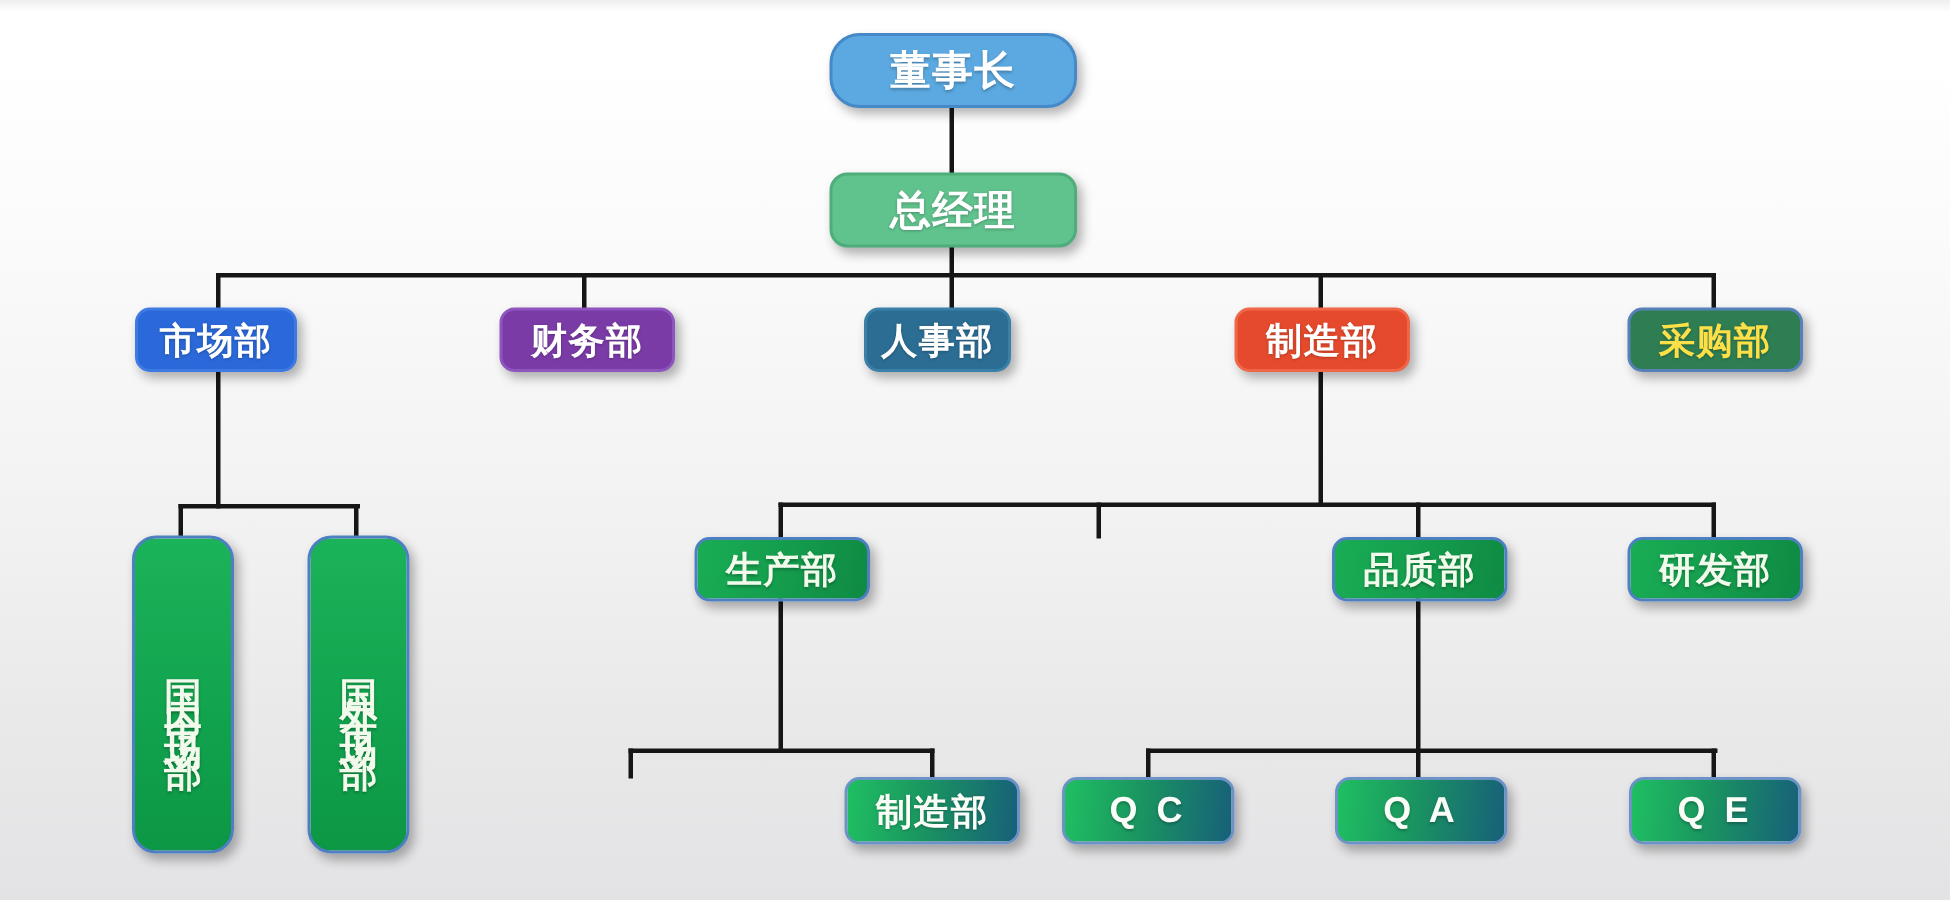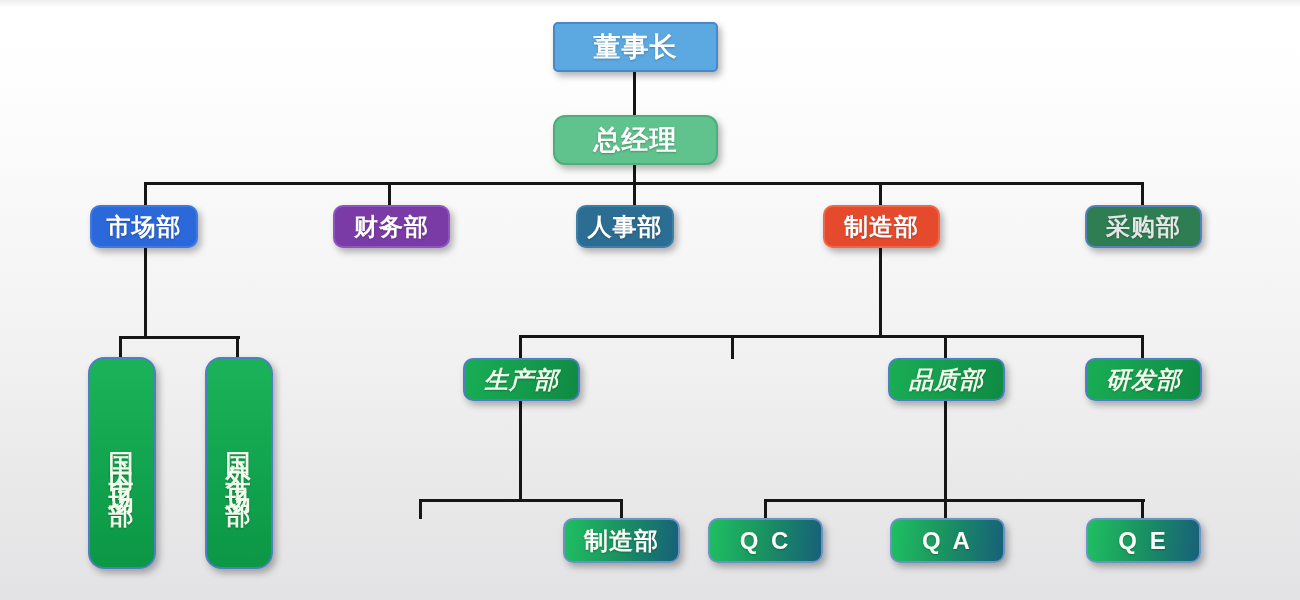--- a/index.html
+++ b/index.html
@@ -15,45 +15,45 @@
   .ln{position:absolute;background:#161616;}
   
   .node{
     position:absolute;display:flex;align-items:center;justify-content:center;
     box-sizing:border-box;font-weight:bold;color:#ffffff;
     border-radius:10px;font-size:24px;letter-spacing:1px;
     box-shadow:3px 4px 7px rgba(0,0,0,.30);
     text-shadow:0 1px 2px rgba(0,0,0,.25);
   }
   
-  .n-chairman{left:553px;top:22px;width:165px;height:50px;border-radius:5px;font-size:27px;
+  .n-chairman{left:553px;top:22px;width:165px;height:50px;border-radius:20px;font-size:27px;
     background:#5BA9E0;border:2px solid #4589C8;}
   .n-gm{left:553px;top:115px;width:165px;height:50px;border-radius:12px;font-size:27px;
     background:#60C28D;border:2px solid #4EAD7B;}
   
   .n-marketing{left:90px;top:205px;width:108px;height:43px;background:#2B68D9;border:2px solid #3E7AE4;}
   .n-finance{left:333px;top:205px;width:117px;height:43px;background:#7B3BA7;border:2px solid #8F55BE;}
   .n-hr{left:576px;top:205px;width:98px;height:43px;background:#2C6D94;border:2px solid #3A80A8;}
   .n-manufacturing{left:823px;top:205px;width:117px;height:43px;background:#E64A2C;border:2px solid #EF6748;}
-  .n-purchasing{left:1085px;top:205px;width:117px;height:43px;background:#2E7D53;border:2px solid #5580B8;color:#e5e5e5;}
+  .n-purchasing{left:1085px;top:205px;width:117px;height:43px;background:#2E7D53;border:2px solid #5580B8;color:#fde047;}
   
   .vnode{
     position:absolute;display:flex;align-items:center;justify-content:center;
     box-sizing:border-box;font-weight:bold;color:#F2FAEC;
     border-radius:16px;font-size:25px;
     writing-mode:vertical-rl;text-orientation:upright;letter-spacing:12px;
     background:linear-gradient(180deg,#1BB35A 0%,#11A24D 60%,#0C9745 100%);
     border:2px solid #4E7FC1;
     box-shadow:3px 4px 7px rgba(0,0,0,.30);
     text-shadow:0 1px 2px rgba(0,0,0,.25);
   }
   .n-domestic{left:88px;top:357px;width:68px;height:212px;}
   .n-foreign{left:205px;top:357px;width:68px;height:212px;}
   
-  .g4{background:linear-gradient(100deg,#19AD55 0%,#149B4C 55%,#0F8A43 100%);border:2px solid #4E7FC1;color:#F2FAEC;font-style:italic;}
+  .g4{background:linear-gradient(100deg,#19AD55 0%,#149B4C 55%,#0F8A43 100%);border:2px solid #4E7FC1;color:#F2FAEC;}
   .n-production{left:463px;top:358px;width:117px;height:43px;}
   .n-maintenance{left:675px;top:358px;width:117px;height:43px;}
   .n-quality{left:888px;top:358px;width:117px;height:43px;}
   .n-rnd{left:1085px;top:358px;width:117px;height:43px;}
   
   .g5{background:linear-gradient(95deg,#1FBF62 0%,#1A9560 45%,#176079 100%);border:2px solid #6C92C6;color:#FAFDF7;}
   .n-engineering{left:363px;top:518px;width:117px;height:45px;}
   .n-manufacturing2{left:563px;top:518px;width:117px;height:45px;}
   .n-qc{left:708px;top:518px;width:115px;height:45px;letter-spacing:3px;}
   .n-qa{left:890px;top:518px;width:115px;height:45px;letter-spacing:3px;}

